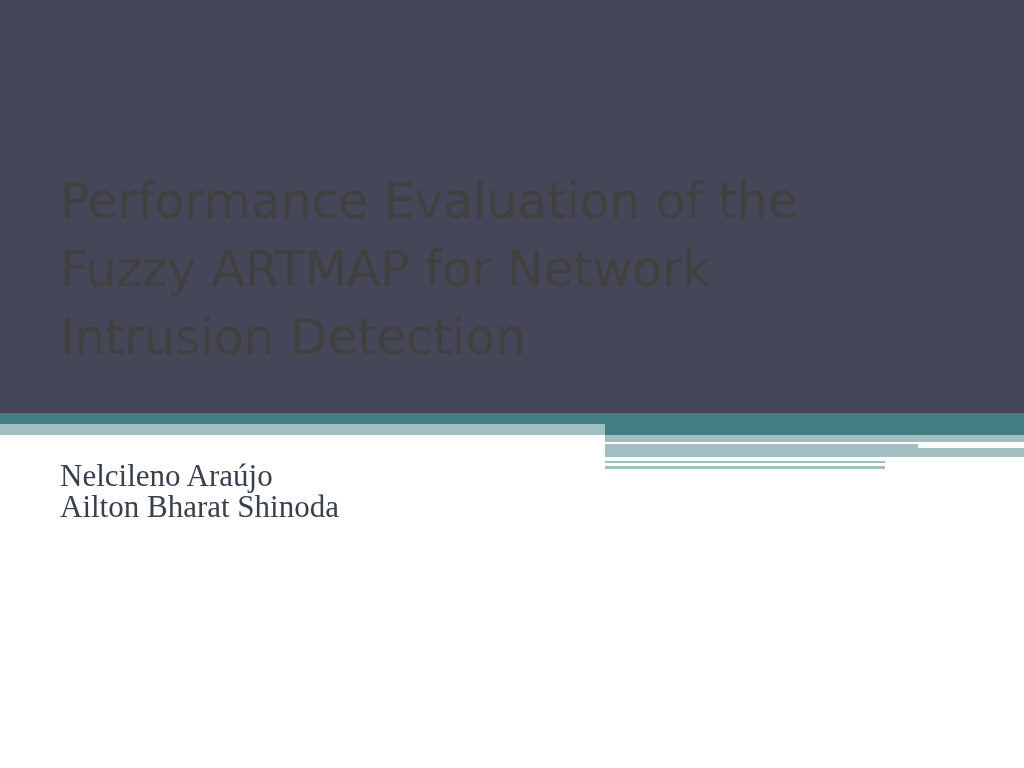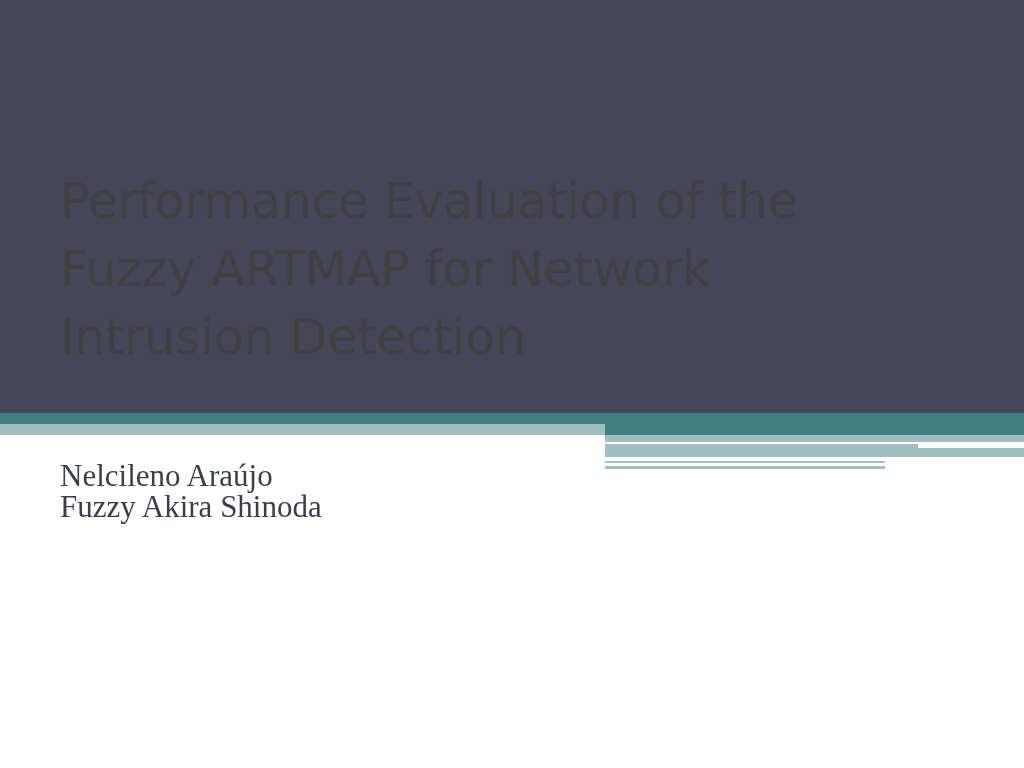--- a/index.html
+++ b/index.html
@@ -130,16 +130,16 @@
     <div class="stripe s1"></div>
     <div class="stripe s2"></div>
     <div class="stripe s3"></div>
     <div class="stripe s4"></div>
     <div class="stripe s5"></div>
     <div class="stripe s6"></div>
   </div>
 
   <div class="authors">
     <span class="author-line">Nelcileno Araújo</span>
-    <span class="author-line">Fuzzy Akira Shinoda</span>
+    <span class="author-line">Ailton Bharat Shinoda</span>
   </div>
 
 </div>
 
 </body></html>

